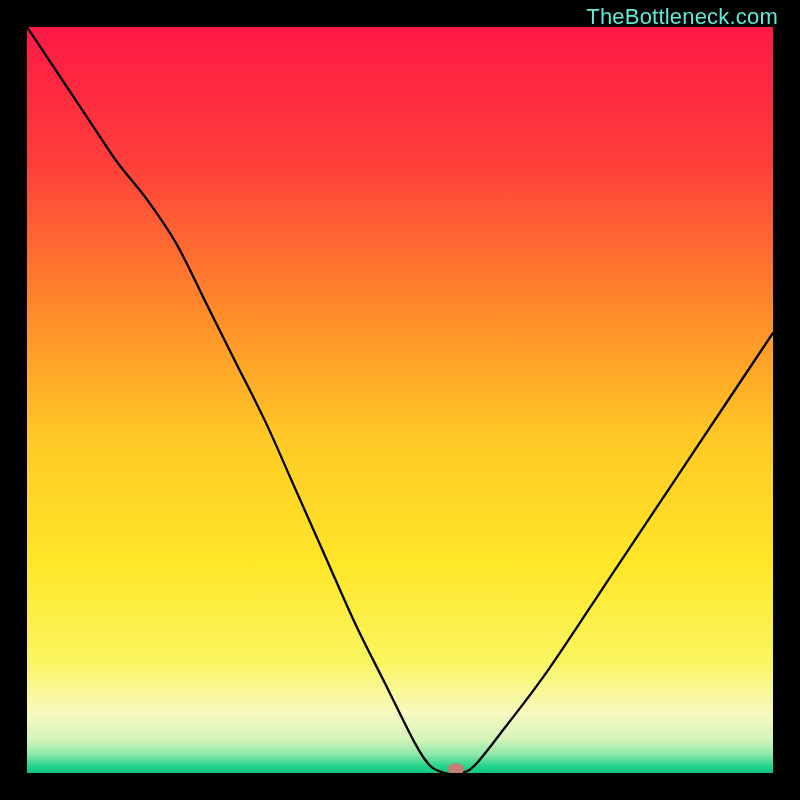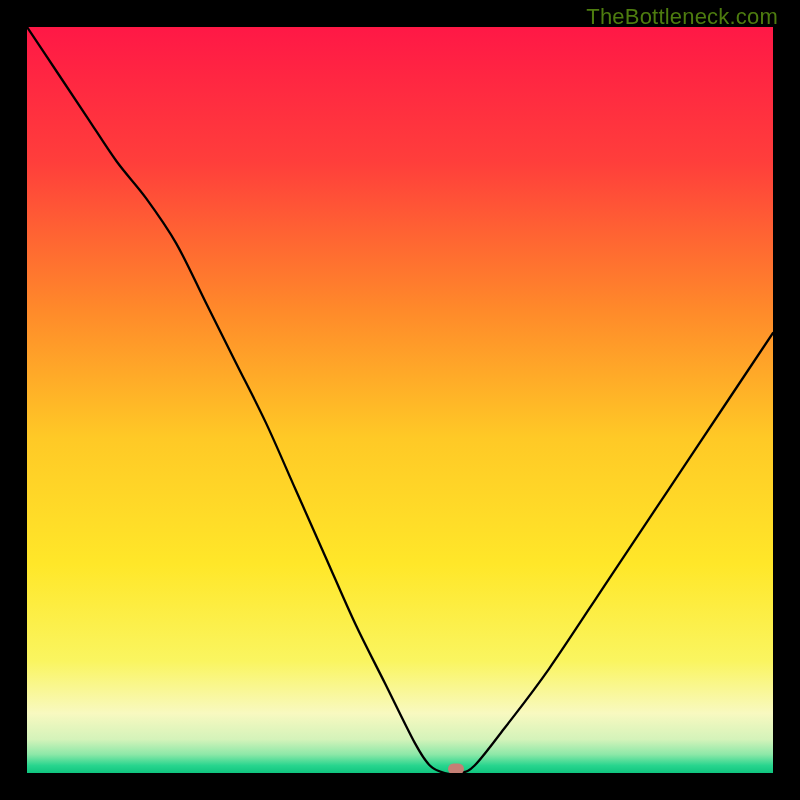--- a/index.html
+++ b/index.html
@@ -17,21 +17,21 @@
     width: 746px;
     height: 746px;
     overflow: hidden;
   }
   .watermark {
     position: absolute;
     top: 4px;
     right: 22px;
     font-family: Arial, sans-serif;
     font-size: 22px;
-    color: #4d7c0f;
+    color: #5eead4;
     font-weight: 500;
     letter-spacing: 0.2px;
   }
   .gradient-bg {
     position: absolute;
     top: 0; left: 0;
     width: 100%; height: 100%;
   }
   .curve-svg {
     position: absolute;

